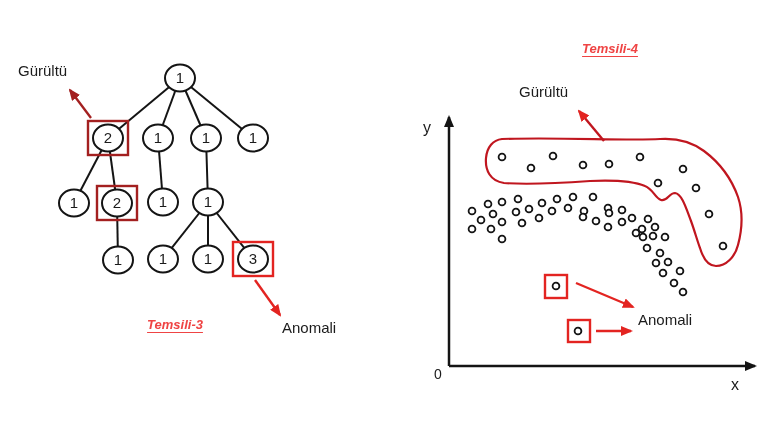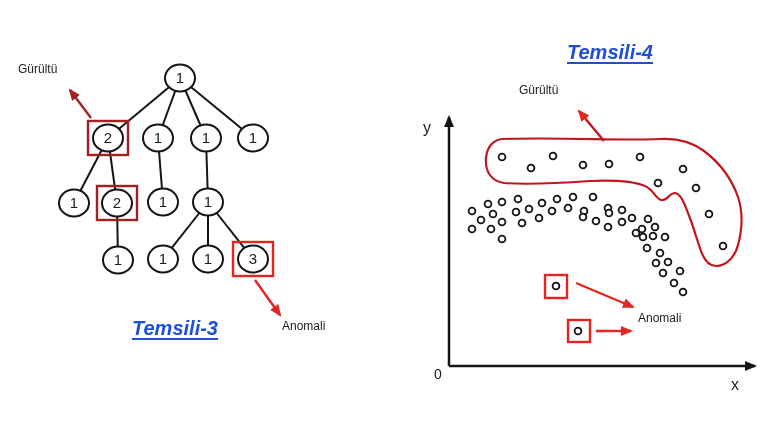--- a/index.html
+++ b/index.html
@@ -4,25 +4,25 @@
 <style>
   html,body{margin:0;padding:0;}
   body{
     width:768px;height:432px;background:#ffffff;
     font-family:"Liberation Sans", sans-serif;
     position:relative;overflow:hidden;
   }
   #stage{position:absolute;left:0;top:0;width:768px;height:432px;}
   #gfx{position:absolute;left:0;top:0;}
   .lbl{
-    position:absolute;color:#1b1b1b;font-size:12px;line-height:1.1;
+    position:absolute;color:#1b1b1b;font-size:15px;line-height:1.1;
     white-space:nowrap;
   }
   .title{
-    position:absolute;color:#1d4ed8;font-size:20px;font-weight:bold;font-style:italic;
+    position:absolute;color:#ef4444;font-size:13px;font-weight:bold;font-style:italic;
     text-decoration:underline;text-underline-offset:3px;white-space:nowrap;
     transform:translateX(-50%);
   }
   .axis-letter{position:absolute;color:#1b1b1b;font-size:16px;white-space:nowrap;}
   .origin{position:absolute;color:#1b1b1b;font-size:14px;}
 </style>
 </head>
 <body>
 
 <div id="stage">

